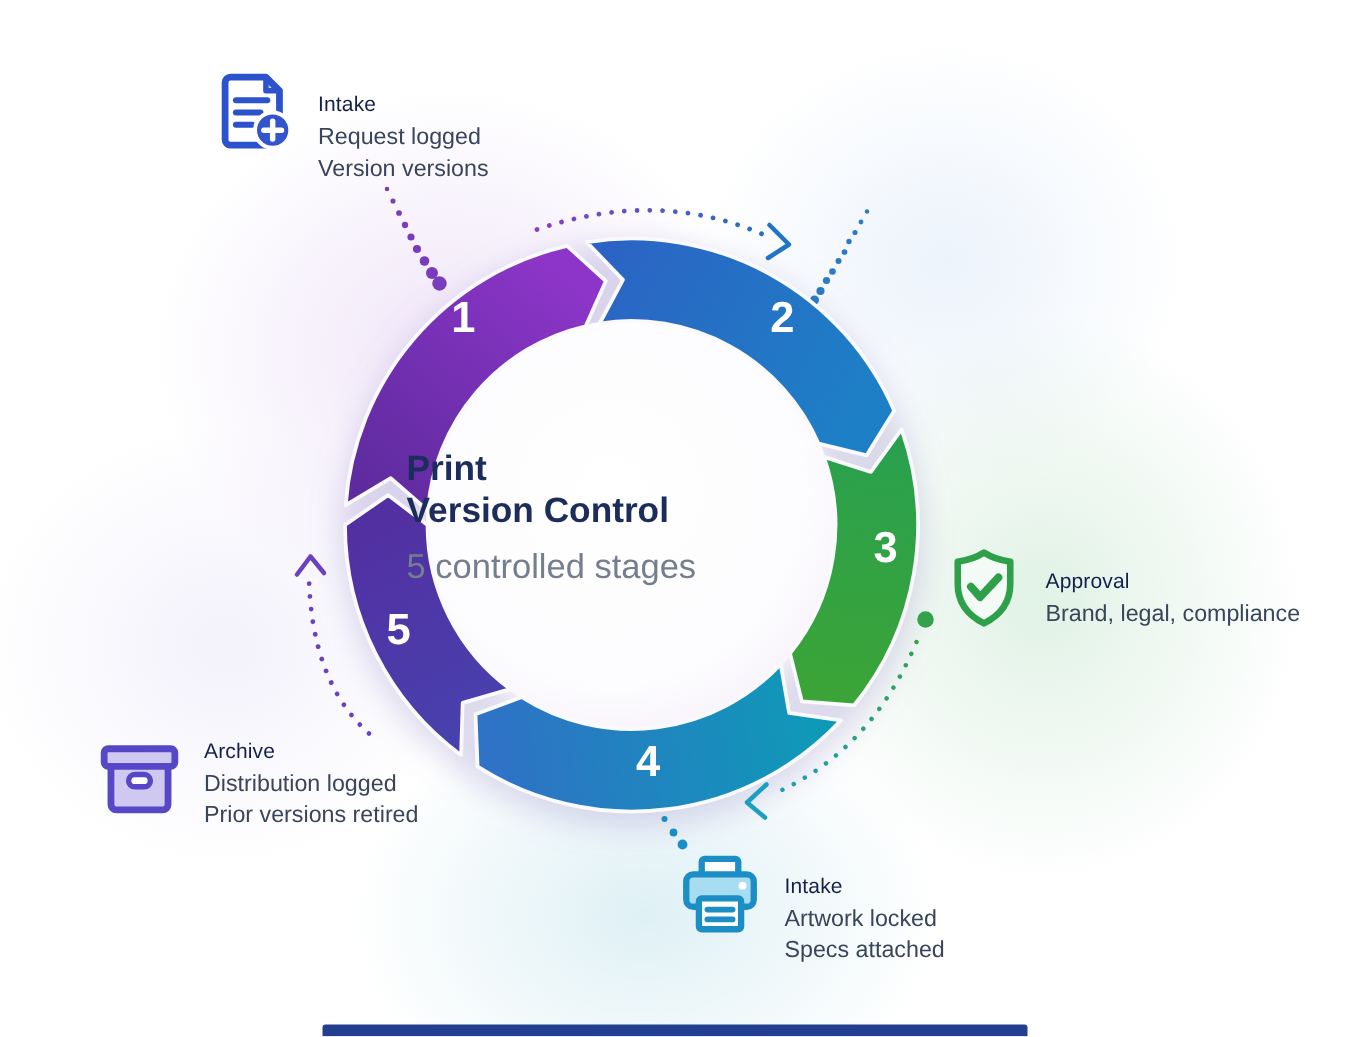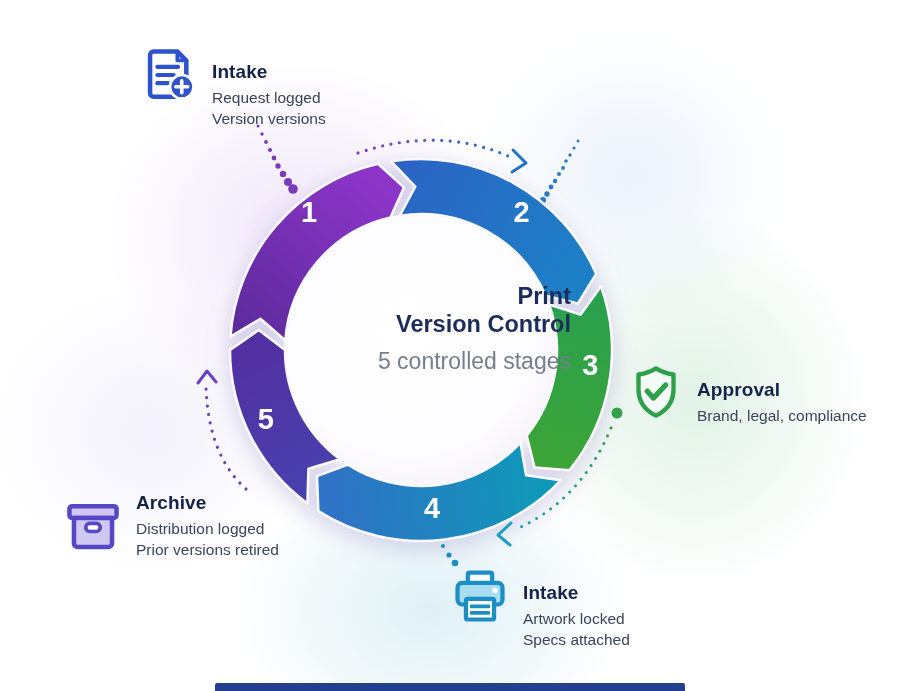--- a/index.html
+++ b/index.html
@@ -10,28 +10,28 @@
       radial-gradient(280px 250px at 300px 235px, rgba(203,168,232,0.30), rgba(203,168,232,0) 70%),
       radial-gradient(250px 270px at 695px 400px, rgba(160,214,176,0.32), rgba(160,214,176,0) 70%),
       radial-gradient(280px 210px at 430px 610px, rgba(148,206,222,0.30), rgba(148,206,222,0) 70%),
       radial-gradient(230px 210px at 630px 175px, rgba(168,200,238,0.22), rgba(168,200,238,0) 70%),
       radial-gradient(230px 210px at 150px 430px, rgba(190,180,235,0.18), rgba(190,180,235,0) 70%),
       #ffffff;
   }
   svg.diagram{position:absolute;left:0;top:0;}
   .stage{position:absolute;display:flex;gap:13px;}
   .stage .texts{padding-top:15px;}
-  .stage .title{font-size:19px;font-weight:700;color:#14224a;letter-spacing:.1px;margin-bottom:4px;}
+  .stage .title{font-size:14px;font-weight:400;color:#14224a;letter-spacing:.1px;margin-bottom:4px;}
   .stage .line{font-size:15.5px;color:#39455b;line-height:21px;}
   .stage-1{left:141px;top:46px;}
   .stage-2{left:549px;top:48px;}
   .stage-3{left:628px;top:364px;}
   .stage-4{left:450px;top:567px;}
   .stage-5{left:63px;top:477px;align-items:flex-end;}
-  .center-label{position:absolute;left:271px;top:282px;width:300px;text-align:right;}
+  .center-label{position:absolute;left:271px;top:298px;width:300px;text-align:left;}
   .center-label .t{font-size:23.5px;font-weight:700;color:#1c2d5c;line-height:28px;}
   .center-label .sub{font-size:23px;color:#747e8e;margin-top:10px;}
   .bottom-bar{position:absolute;left:215px;top:683px;width:470px;height:8px;background:#22408f;border-radius:2px 2px 0 0;}
   .icon-wrap{flex:0 0 auto;}
 </style>
 </head>
 <body>
 
 <div class="canvas">
 

